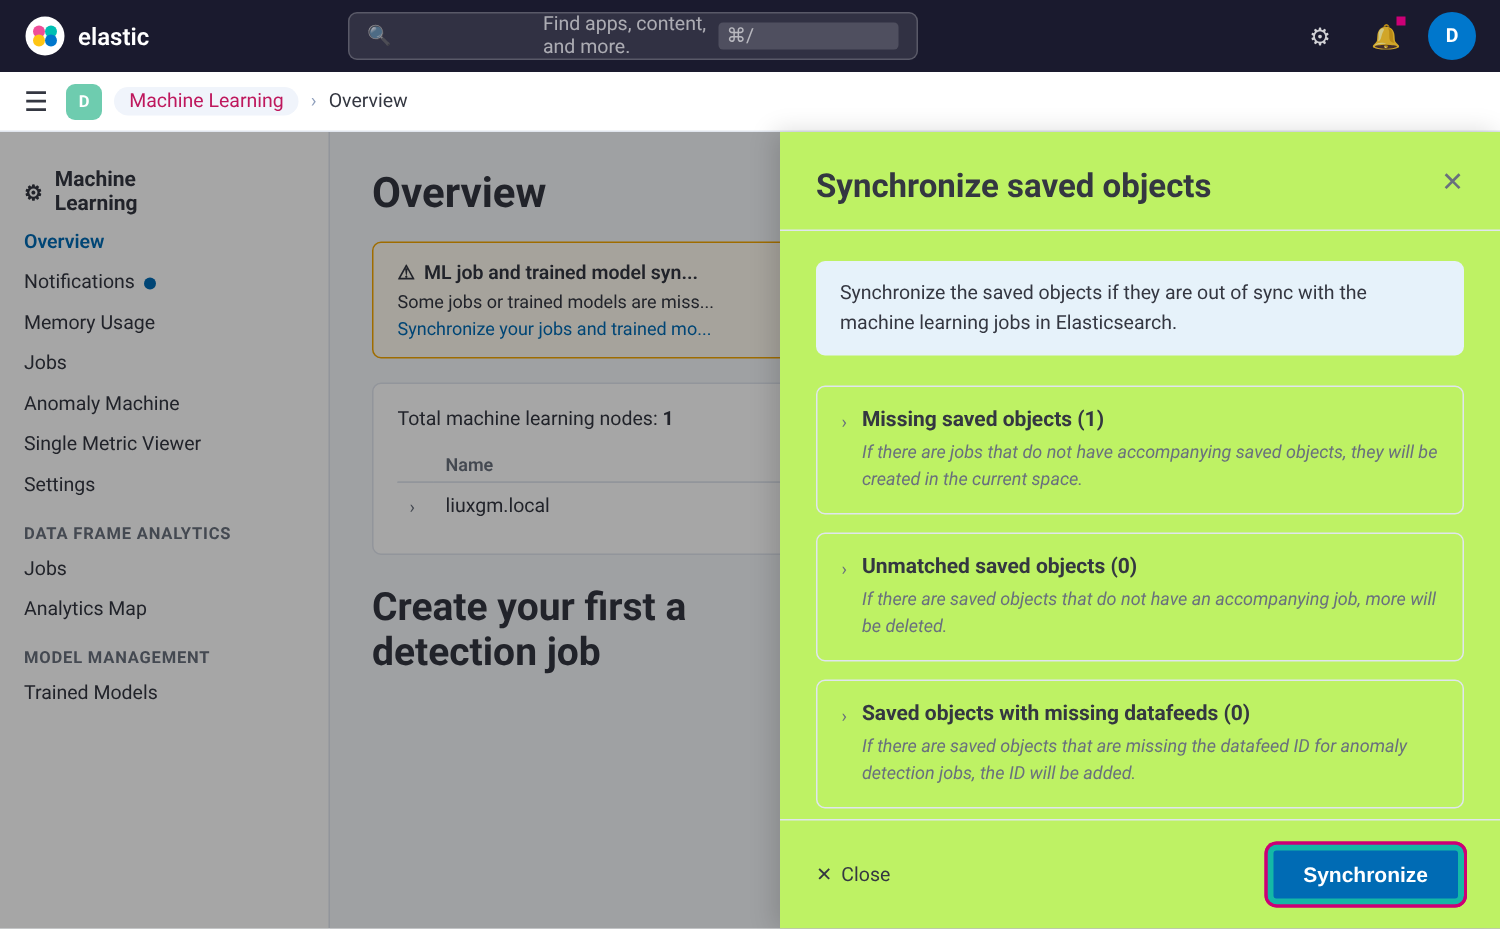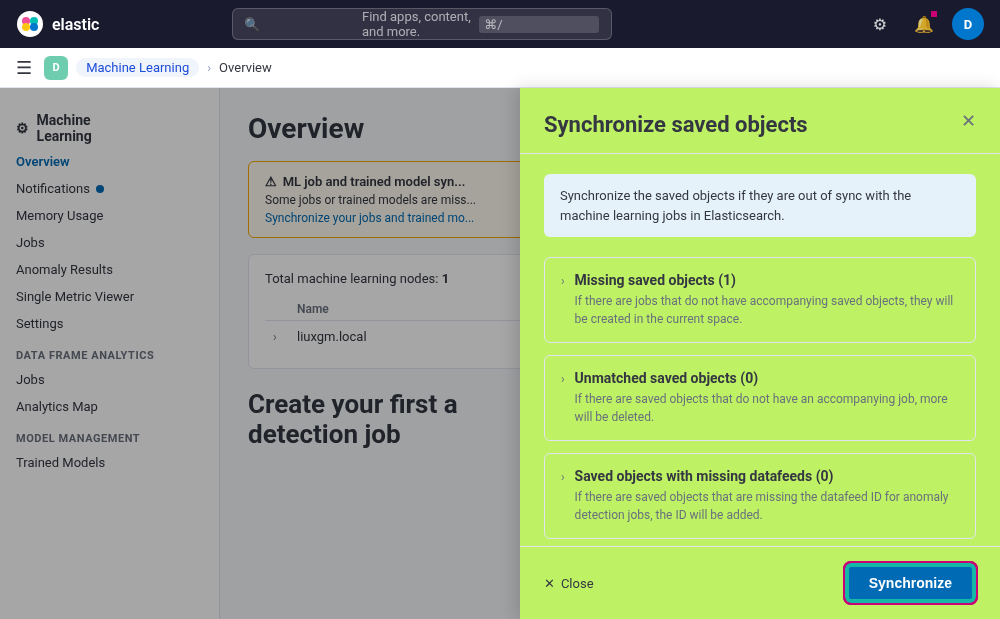--- a/index.html
+++ b/index.html
@@ -113,21 +113,21 @@
       background: #6eccaf;
       display: flex;
       align-items: center;
       justify-content: center;
       color: white;
       font-size: 11px;
       font-weight: bold;
     }
     .breadcrumb-item {
       font-size: 13px;
-      color: #1d4ed8;
+      color: #be185d;
       cursor: pointer;
       background: #f0f4fb;
       padding: 2px 10px;
       border-radius: 12px;
     }
     .breadcrumb-sep {
       color: #8f9fbc;
       font-size: 13px;
     }
     .breadcrumb-current {
@@ -343,20 +343,21 @@
     .accordion-title {
       font-size: 14px;
       font-weight: 700;
       color: #343741;
       margin-bottom: 4px;
     }
     .accordion-desc {
       font-size: 12px;
       color: #69707d;
       line-height: 1.5;
+      font-style: italic;
     }
     .modal-footer {
       padding: 16px 24px;
       border-top: 1px solid #e0e5ee;
       display: flex;
       justify-content: space-between;
       align-items: center;
     }
     .close-link {
       display: flex;
@@ -437,21 +438,21 @@
       <span class="dot"></span>
     </div>
     <div class="sidebar-nav-item">
       <span>Memory Usage</span>
     </div>
 
     <div class="sidebar-nav-item">
         <span>Jobs</span>
       </div>
     <div class="sidebar-nav-item">
-        <span>Anomaly Results</span>
+        <span>Anomaly Machine</span>
       </div>
     <div class="sidebar-nav-item">
         <span>Single Metric Viewer</span>
       </div>
     <div class="sidebar-nav-item">
         <span>Settings</span>
       </div>
 
     <div class="sidebar-group-label">Data Frame Analytics</div>
     <div class="sidebar-nav-item">

